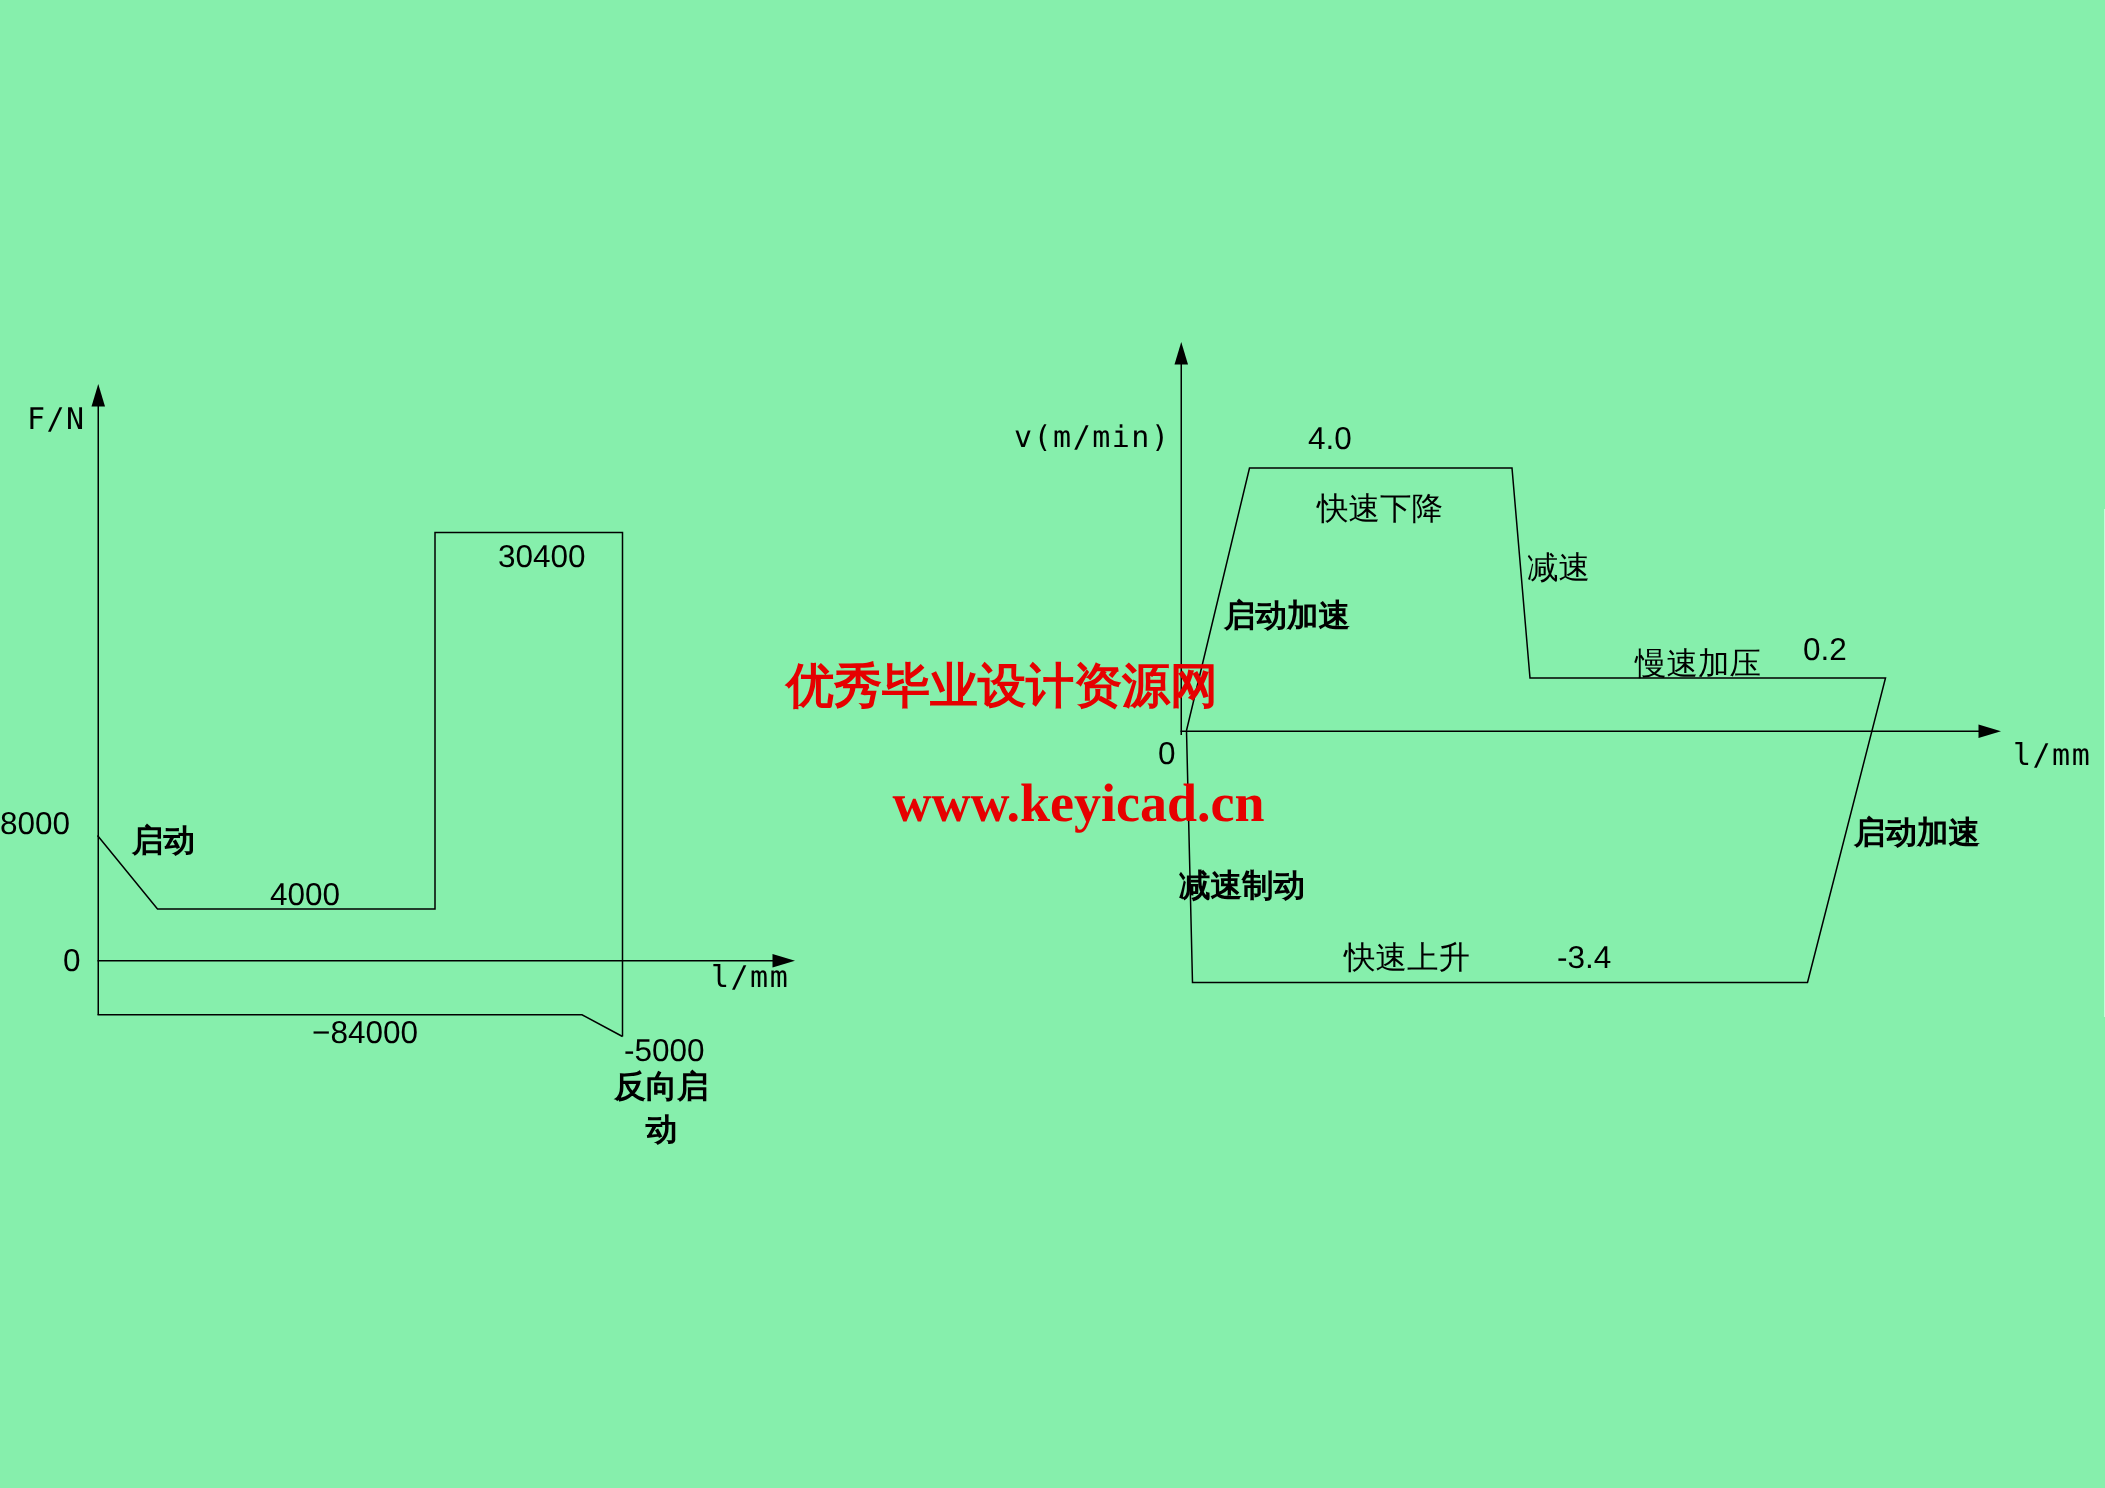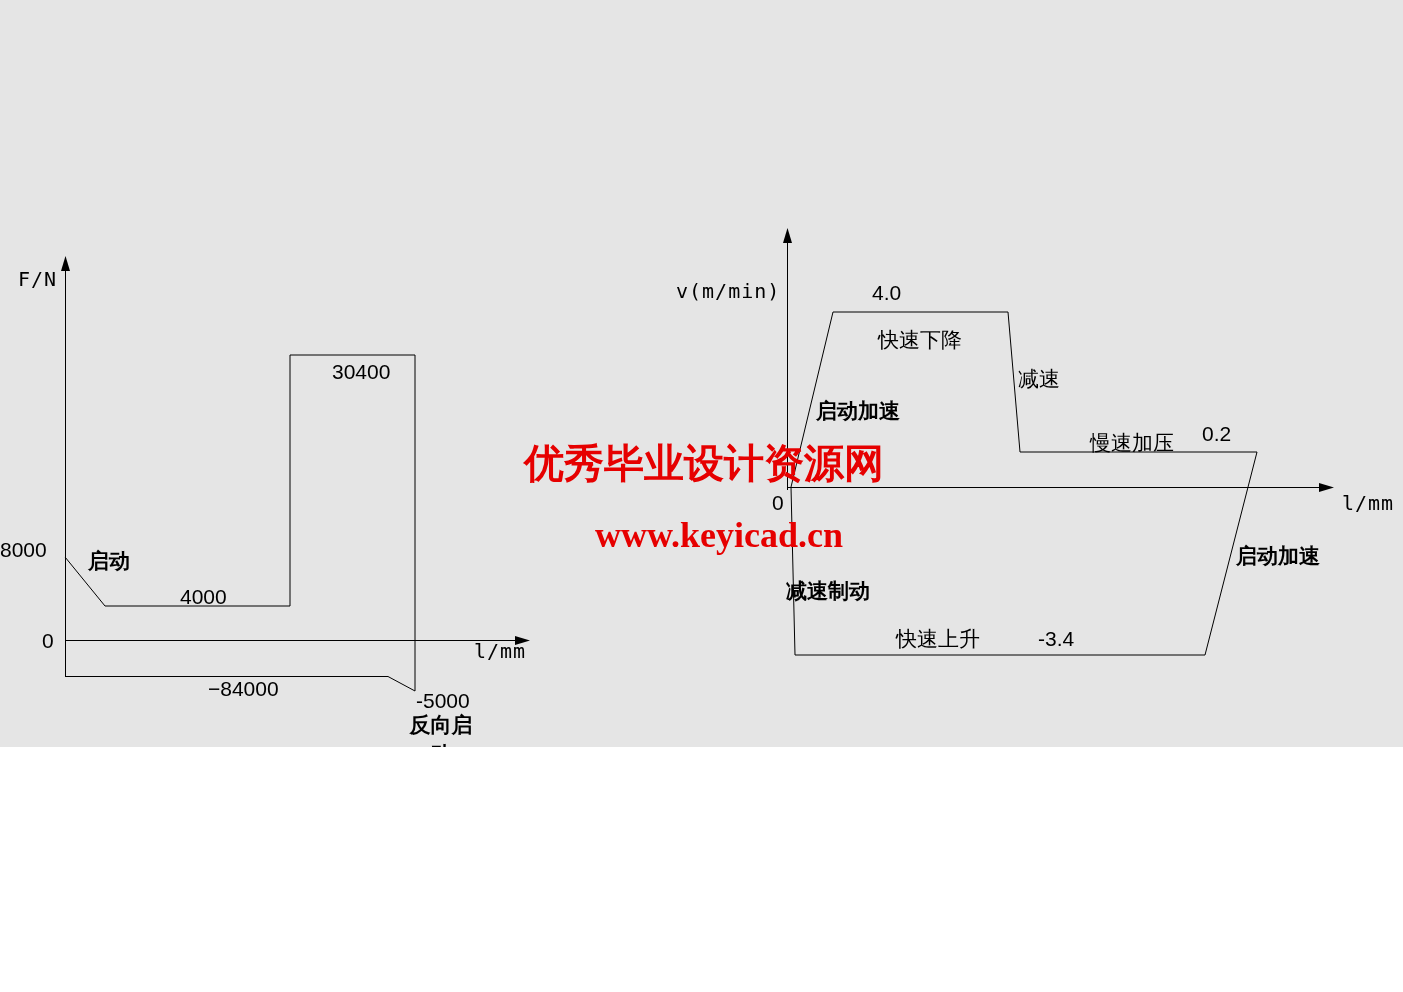--- a/index.html
+++ b/index.html
@@ -1,30 +1,30 @@
 <!DOCTYPE html>
 <html><head>
 <meta charset="utf-8">
 <style>
   * { margin:0; padding:0; box-sizing:border-box; }
   html,body { background:#ffffff; }
   .canvas {
-    position:relative; width:1403px; height:747px; background:#e5e5e5;
+    position:relative; width:1403px; height:992px; background:#86efac;
     overflow:hidden; font-family:"Liberation Serif", serif; color:#000;
   }
   svg.lines { position:absolute; left:0; top:0; }
   .lbl { position:absolute; color:#000000; white-space:nowrap; line-height:1.15; }
   .num  { font-family:Liberation Sans, sans-serif; font-size:21px; }
   .cjk  { font-family:"Liberation Sans", sans-serif; font-size:21px;text-align:center; }
   .axis { font-family:"DejaVu Sans Mono", monospace; font-size:20px; letter-spacing:1px; }
   .bold { font-weight:bold; }
   .wrapbox { white-space:normal; width:70px; line-height:1.4; }
   .wm1 {
     position:absolute; left:524px; top:436px; color:#e60000;
-    font-family:"Liberation Serif", serif; font-size:40px; font-weight:bold;
+    font-family:"Liberation Serif", serif; font-size:32px; font-weight:bold;
     letter-spacing:0px; white-space:nowrap;
   }
   .wm2 {
     position:absolute; left:562px; top:514px; color:#e60000;
     font-family:"Liberation Serif", serif; font-size:36px; font-weight:bold;
     white-space:nowrap;
     margin-left:33px;
   }
 </style>
 </head>

